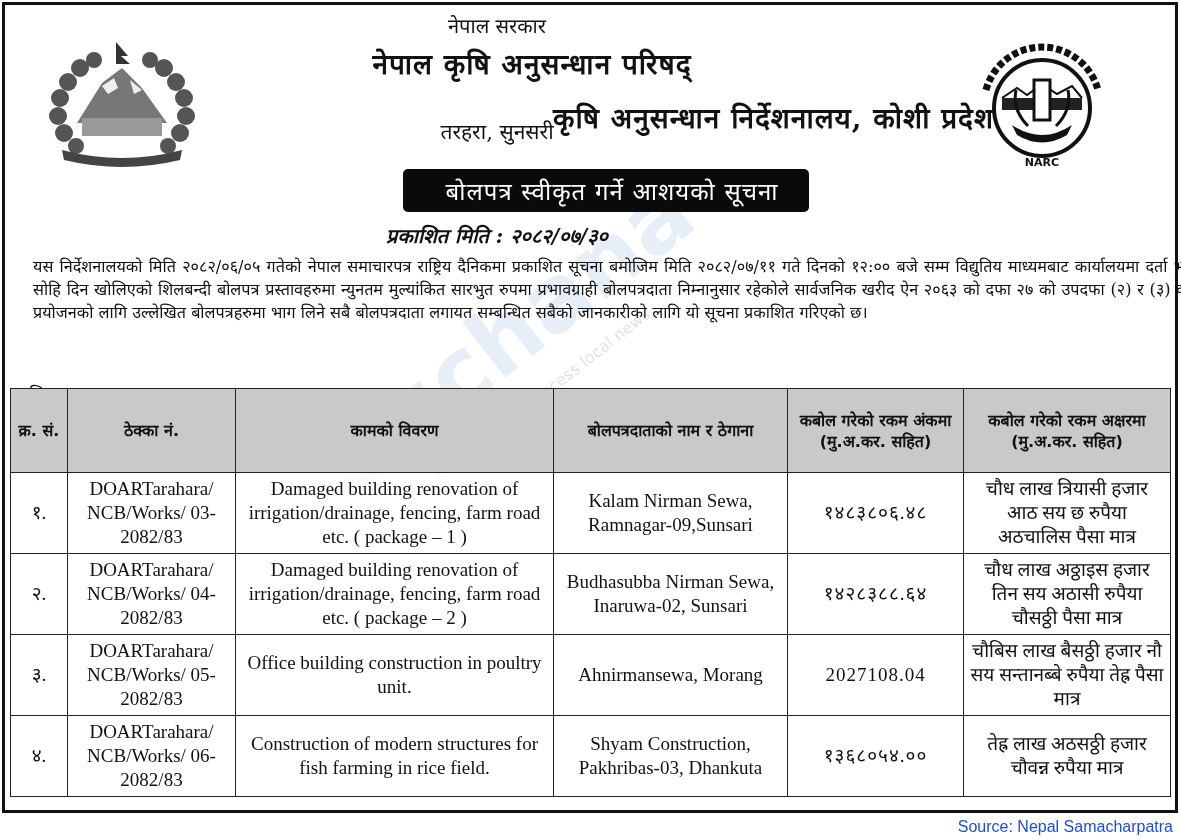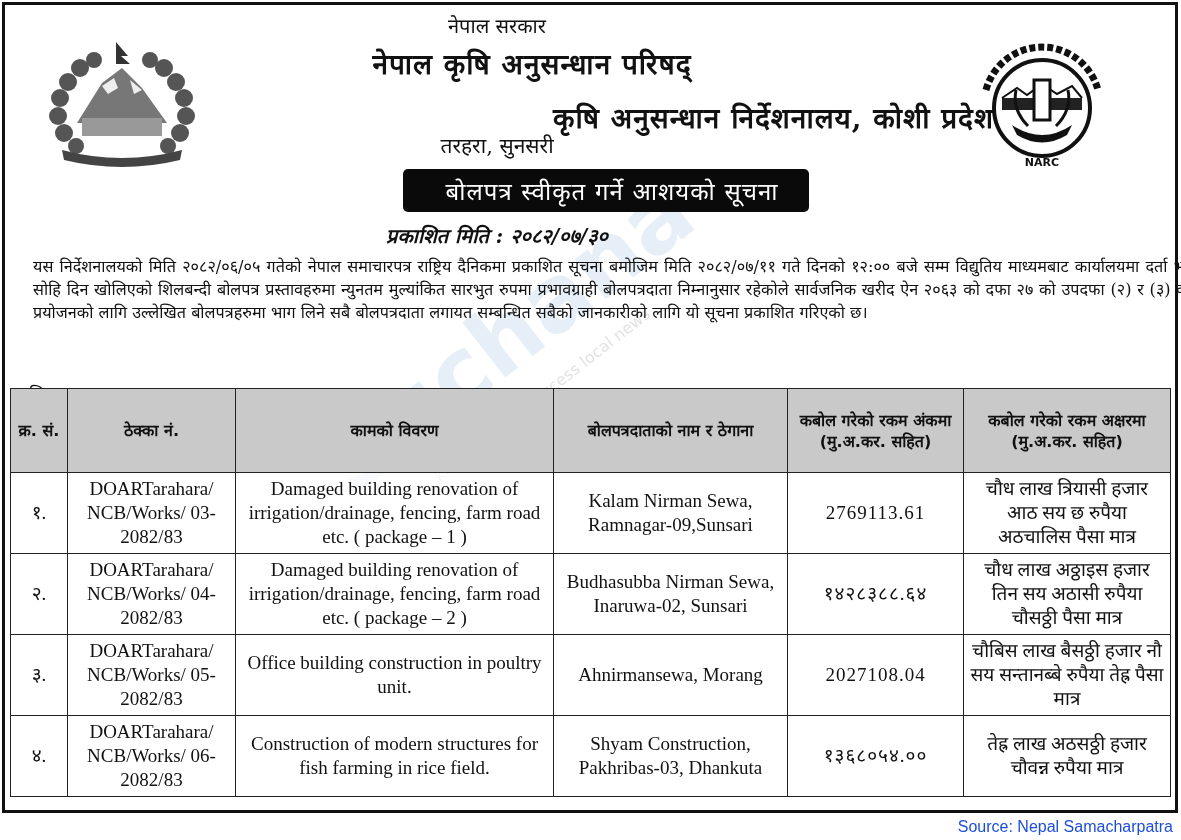--- a/index.html
+++ b/index.html
@@ -13,21 +13,21 @@
   .watermark-sub { position:absolute; left:430px; top:470px; font-family:"DejaVu Sans", sans-serif;
                font-size:16px; color:#8a8a8a; opacity:0.25; transform:rotate(-38deg);
                transform-origin:left top; white-space:nowrap; }
   .logo { position:absolute; }
   .logo-left { left:42px; top:38px; width:160px; height:135px; }
   .logo-right { left:972px; top:40px; width:140px; height:130px; }
   .center { position:absolute; left:0; width:994px; text-align:center; }
   .h-gov { top:12px; font-size:20px; }
   .h-council { top:44px; font-size:28px; font-weight:bold; letter-spacing:1px;margin-left:35px; }
   .h-directorate { top:98px; font-size:28px; font-weight:bold; letter-spacing:1px;text-align:right; }
-  .h-address { top:131px; font-size:21px; }
+  .h-address { top:117px; font-size:21px; }
   .title-box { position:absolute; left:403px; top:169px; width:394px; height:43px;
                background:#0a0a0a; border-radius:5px; color:#fff; font-size:24px;
                display:flex; align-items:center; justify-content:center; letter-spacing:1px;padding-left:12px; }
   .pub-date { top:222px; font-size:20px; font-style:italic; font-weight:bold; }
   .para { position:absolute; left:25px; top:255px; width:1160px; font-size:16.2px;
           line-height:23px; text-align:justify;margin-left:8px; }
   .schedule-label { position:absolute; left:10px; top:360px; font-size:17px;margin-top:22px; }
   table.bids { position:absolute; left:10px; top:388px; width:1160px; border-collapse:collapse;
                table-layout:fixed; }
   table.bids th, table.bids td { border:1.5px solid #222; text-align:center; vertical-align:middle; padding:2px 6px; }
@@ -118,21 +118,21 @@
       <th>कबोल गरेको रकम अंकमा (मु.अ.कर. सहित)</th>
       <th>कबोल गरेको रकम अक्षरमा (मु.अ.कर. सहित)</th>
     </tr>
   </thead>
   <tbody>
     <tr>
       <td class="sn">१.</td>
       <td>DOARTarahara/ NCB/Works/ 03-2082/83</td>
       <td>Damaged building renovation of irrigation/drainage, fencing, farm road etc. ( package – 1 )</td>
       <td>Kalam Nirman Sewa, Ramnagar-09,Sunsari</td>
-      <td class="amt">2769113.61</td>
+      <td class="amt">१४८३८०६.४८</td>
       <td class="words">चौध लाख त्रियासी हजार आठ सय छ रुपैया अठचालिस पैसा मात्र</td>
     </tr>
     <tr>
       <td class="sn">२.</td>
       <td>DOARTarahara/ NCB/Works/ 04-2082/83</td>
       <td>Damaged building renovation of irrigation/drainage, fencing, farm road etc. ( package – 2 )</td>
       <td>Budhasubba Nirman Sewa, Inaruwa-02, Sunsari</td>
       <td class="amt">१४२८३८८.६४</td>
       <td class="words">चौध लाख अठ्ठाइस हजार तिन सय अठासी रुपैया चौसठ्ठी पैसा मात्र</td>
     </tr>

